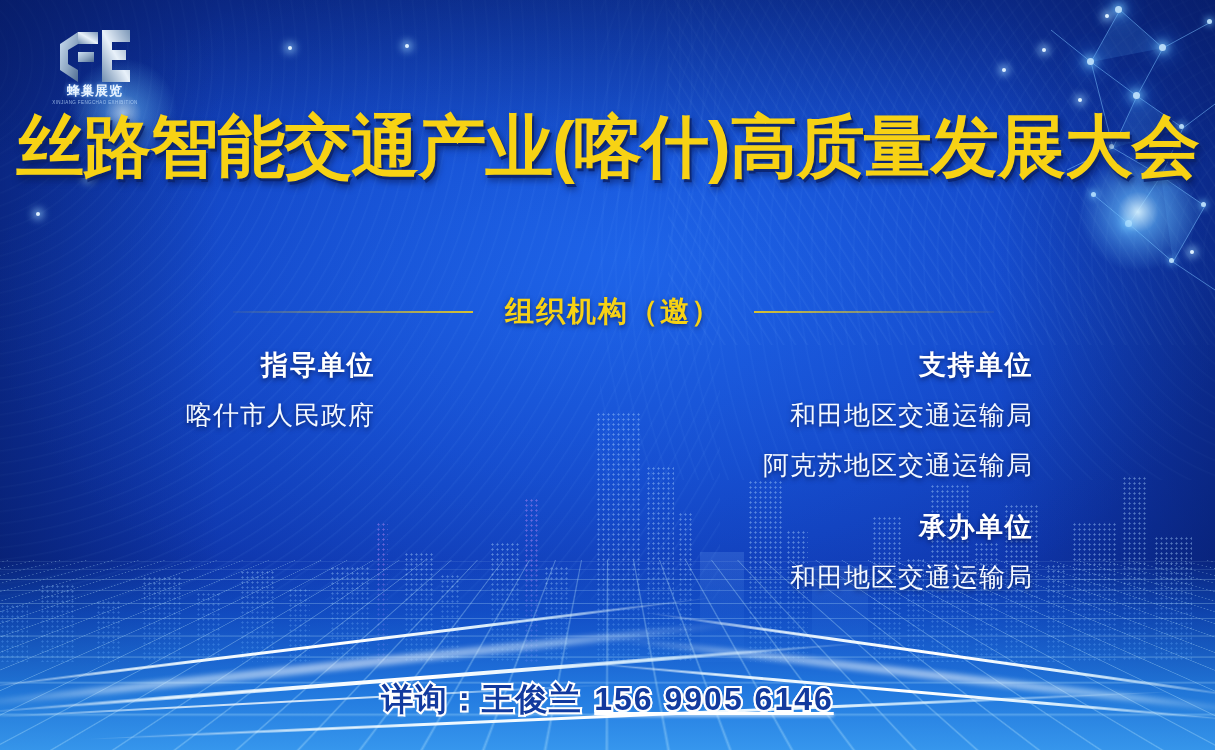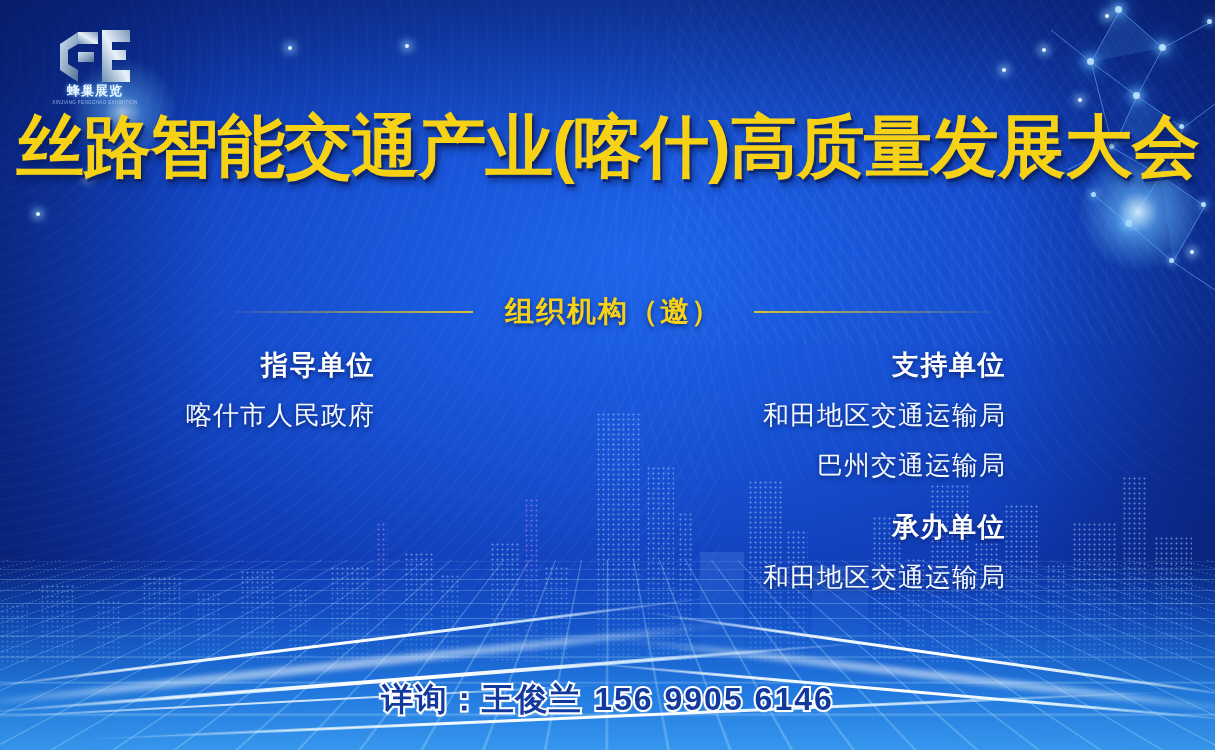--- a/index.html
+++ b/index.html
@@ -213,21 +213,21 @@
     position: absolute; left: 0; right: 0; bottom: 28px;
     text-align: center;
     font-size: 32px; font-weight: bold;
     color: #123a9e;
     letter-spacing: 1.5px;
     white-space: nowrap;
     -webkit-text-stroke: 4px #ffffff;
     paint-order: stroke fill;
     text-shadow: 0 2px 3px rgba(255,255,255,0.55);
   }
-  .contact .phone { margin-left: 12px; letter-spacing: 2px; }
+  .contact .phone { margin-left: 12px; letter-spacing: 2px; text-decoration: underline; }
 </style>
 </head>
 <body>
 
 <div id="poster">
 
   <div class="bg-layer bg-arcs"></div>
   <div class="bg-layer bg-arcs2"></div>
   <div class="bg-layer bg-diagonals"></div>
   <div class="bg-layer bg-vignette"></div>
@@ -374,21 +374,21 @@
     </div>
 
     <div class="col col-right">
       <div class="row-h">
           <span class="org-head">支持单位</span>
         </div>
       <div class="row-h">
           <span class="org-item">和田地区交通运输局</span>
         </div>
       <div class="row-h">
-          <span class="org-item">巴州交通运输局</span>
+          <span class="org-item">阿克苏地区交通运输局</span>
         </div>
       <div class="gap-sm"></div>
       <div class="row-h">
           <span class="org-head">承办单位</span>
         </div>
       <div class="row-h">
           <span class="org-item">和田地区交通运输局</span>
         </div>
     </div>
   </div>

